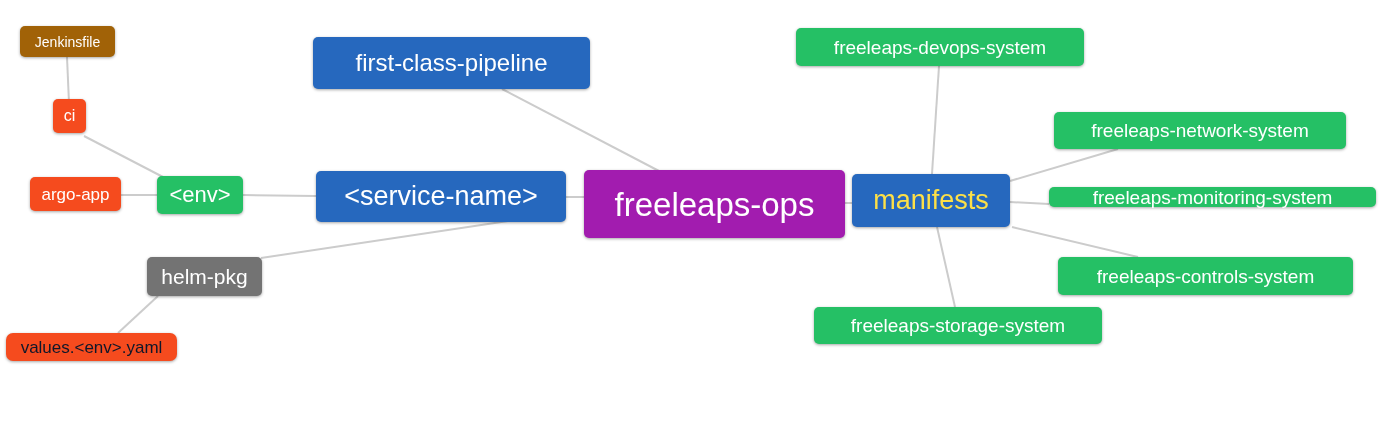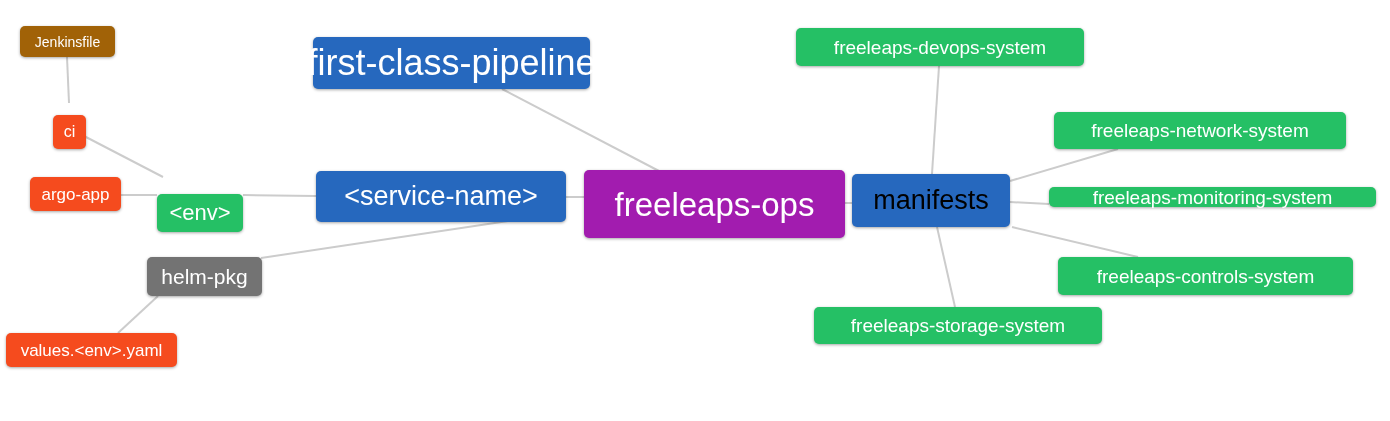--- a/index.html
+++ b/index.html
@@ -58,45 +58,45 @@
       <line x1="845" y1="203" x2="852" y2="203" stroke="#CCCCCC" stroke-width="2"></line>
       <line x1="932" y1="174" x2="939" y2="66" stroke="#CCCCCC" stroke-width="2"></line>
       <line x1="1010" y1="181" x2="1118" y2="149" stroke="#CCCCCC" stroke-width="2"></line>
       <line x1="1010" y1="202" x2="1049" y2="204" stroke="#CCCCCC" stroke-width="2"></line>
       <line x1="1012" y1="227" x2="1138" y2="257" stroke="#CCCCCC" stroke-width="2"></line>
       <line x1="937" y1="227" x2="955" y2="307" stroke="#CCCCCC" stroke-width="2"></line>
     </svg>
 <div class="node" style="left: 20px; top: 26px; width: 95px; height: 31px; font-size: 14px; background: #a16207; color: rgb(255, 255, 255);">
       <span>Jenkinsfile</span>
     </div>
-    <div class="node" style="left: 53px; top: 115px; width: 33px; height: 34px; font-size: 16px; background: rgb(245, 75, 30); color: rgb(255, 255, 255);">
+    <div class="node" style="left: 53px; top: 99px; width: 33px; height: 34px; font-size: 16px; background: rgb(245, 75, 30); color: rgb(255, 255, 255);">
       <span>ci</span>
     </div>
     <div class="node" style="left: 30px; top: 177px; width: 91px; height: 34px; font-size: 17px; background: rgb(245, 75, 30); color: rgb(255, 255, 255); align-items: center;">
       <span>argo-app</span>
     </div>
-    <div class="node" style="left: 157px; top: 176px; width: 86px; height: 38px; font-size: 22px; background: rgb(37, 192, 101); color: rgb(255, 255, 255); margin-top: 18px;">
+    <div class="node" style="left: 157px; top: 176px; width: 86px; height: 38px; font-size: 22px; background: rgb(37, 192, 101); color: rgb(255, 255, 255);">
       <span>&lt;env&gt;</span>
     </div>
     <div class="node" style="left: 147px; top: 257px; width: 115px; height: 39px; font-size: 21px; background: #737373; color: rgb(255, 255, 255);">
       <span>helm-pkg</span>
     </div>
-    <div class="node" style="left: 6px; top: 333px; width: 171px; height: 34px; font-size: 17px; background: rgb(245, 75, 30); color: #ffffff;">
+    <div class="node" style="left: 6px; top: 333px; width: 171px; height: 28px; font-size: 17px; background: rgb(245, 75, 30); color: #0f172a; border-radius: 7px;">
       <span>values.&lt;env&gt;.yaml</span>
     </div>
-    <div class="node" style="left: 313px; top: 37px; width: 277px; height: 52px; font-size: 36px; background: rgb(38, 104, 190); color: rgb(255, 255, 255);">
+    <div class="node" style="left: 313px; top: 37px; width: 277px; height: 52px; font-size: 24px; background: rgb(38, 104, 190); color: rgb(255, 255, 255);">
       <span>first-class-pipeline</span>
     </div>
     <div class="node" style="left: 316px; top: 171px; width: 250px; height: 51px; font-size: 27px; background: rgb(38, 104, 190); color: rgb(255, 255, 255); text-align: center;">
       <span>&lt;service-name&gt;</span>
     </div>
     <div class="node" style="left: 584px; top: 170px; width: 261px; height: 68px; font-size: 33px; background: #a21caf; color: rgb(255, 255, 255);">
       <span>freeleaps-ops</span>
     </div>
-    <div class="node" style="left: 852px; top: 174px; width: 158px; height: 53px; font-size: 27px; background: rgb(38, 104, 190); color: #000000;">
+    <div class="node" style="left: 852px; top: 174px; width: 158px; height: 53px; font-size: 27px; background: rgb(38, 104, 190); color: #fde047;">
       <span>manifests</span>
     </div>
     <div class="node" style="left: 796px; top: 28px; width: 288px; height: 38px; font-size: 19px; background: rgb(37, 192, 101); color: rgb(255, 255, 255);">
       <span>freeleaps-devops-system</span>
     </div>
     <div class="node" style="left: 1054px; top: 112px; width: 292px; height: 37px; font-size: 19px; background: rgb(37, 192, 101); color: rgb(255, 255, 255);">
       <span>freeleaps-network-system</span>
     </div>
     <div class="node" style="left: 1049px; top: 187px; width: 327px; height: 20px; font-size: 19px; background: rgb(37, 192, 101); color: rgb(255, 255, 255);">
       <span>freeleaps-monitoring-system</span>

